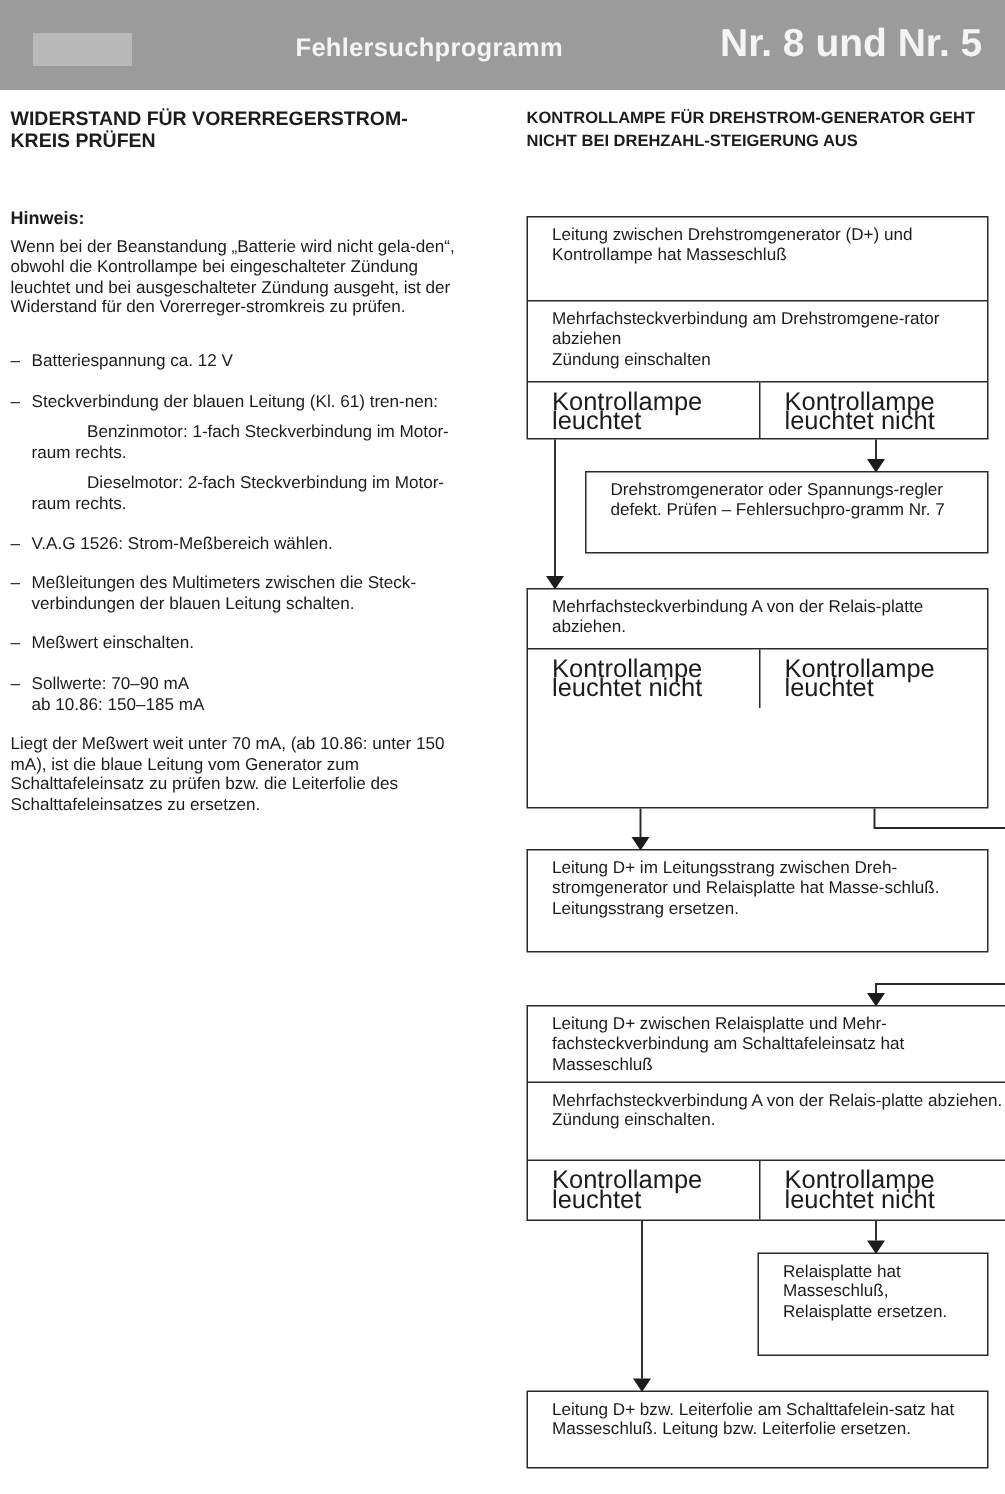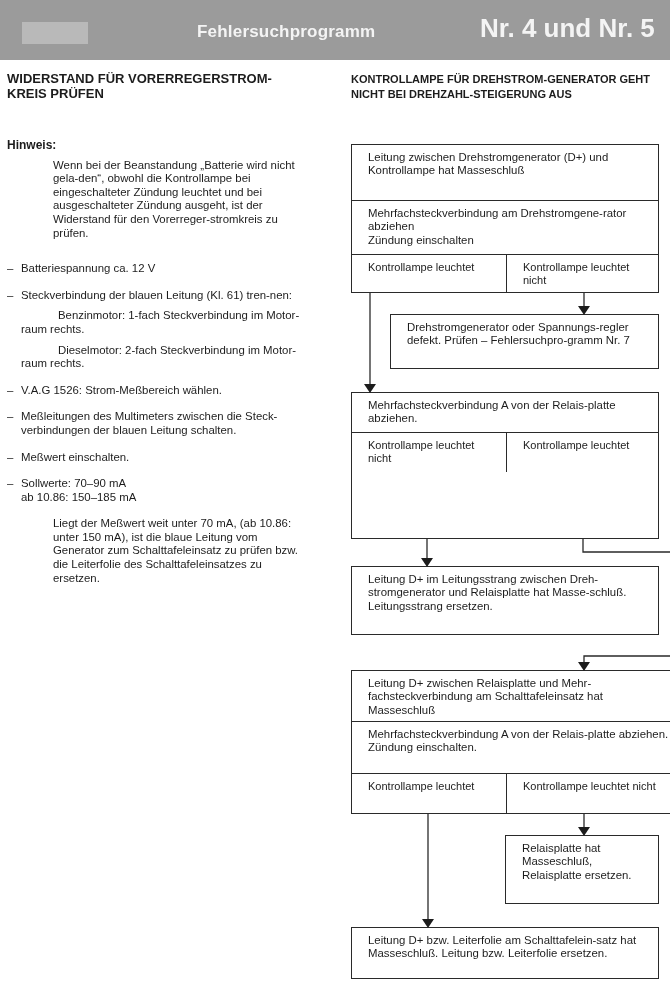--- a/index.html
+++ b/index.html
@@ -19,49 +19,49 @@
     color: #f4f4f4; letter-spacing: 0.2px;
   }
   .header-number {
     position: absolute; left: 480px; top: 13px; font-size: 26px; font-weight: bold;
     color: #f4f4f4;
   }
 
   .left-col { position: absolute; left: 7px; top: 71px; width: 300px; font-size: 11.4px; line-height: 13.6px; }
   .left-title { font-size: 13px; font-weight: bold; line-height: 15px; margin-bottom: 38px; }
   .hint-label { font-weight: bold; font-size: 12px; margin-bottom: 6px; }
-  .para { margin-bottom: 18px; margin-left: 46px; }
+  .para { margin-bottom: 18px; }
   .bullet { position: relative; padding-left: 14px; margin-bottom: 13px; }
   .bullet .dash { position: absolute; left: 0; top: 0; }
   .sub { margin-top: 7px; }
   .bold { font-weight: normal; padding-left: 37px; }
 
   .right-title {
     position: absolute; left: 351px; top: 72px; width: 310px;
     font-size: 11px; font-weight: bold; line-height: 15px;
   }
 
   .box { position: absolute; border: 1.5px solid #2a2a2a; background: #fff; }
   .row { position: relative; border-bottom: 1.5px solid #2a2a2a; font-size: 11.4px; line-height: 13.4px; padding: 6px 8px 0 16px; }
   .row:last-child { border-bottom: none; }
   .split { display: flex; border-bottom: none; padding: 0; }
-  .split .cell { font-size: 11px; line-height: 13.4px; padding: 6px 8px 0 16px; }
+  .split .cell { font-size: 17px; line-height: 13.4px; padding: 6px 8px 0 16px; }
   .split .cell.left { width: 155px; border-right: 1.5px solid #2a2a2a; }
   .split .cell.right { flex: 1; }
   .simple { font-size: 11.4px; line-height: 13.4px; padding: 6px 8px 0 16px; }
 
   svg.connectors { position: absolute; left: 0; top: 0; width: 670px; height: 996px; pointer-events: none; }
 </style>
 </head>
 <body>
 
 <div class="header-band">
   <div class="header-stub"></div>
   <div class="header-title">Fehlersuchprogramm</div>
-  <div class="header-number">Nr. 4 und Nr. 5</div>
+  <div class="header-number">Nr. 8 und Nr. 5</div>
 </div>
 
 <div class="left-col">
   <div class="left-title">
     <div>WIDERSTAND FÜR VORERREGERSTROM-</div>
     <div>KREIS PRÜFEN</div>
   </div>
   <div class="hint-label">Hinweis:</div>
   <div class="para" style="margin-bottom:22px;">Wenn bei der Beanstandung „Batterie wird nicht gela-den“, obwohl die Kontrollampe bei eingeschalteter Zündung leuchtet und bei ausgeschalteter Zündung ausgeht, ist der Widerstand für den Vorerreger-stromkreis zu prüfen.</div>
 

